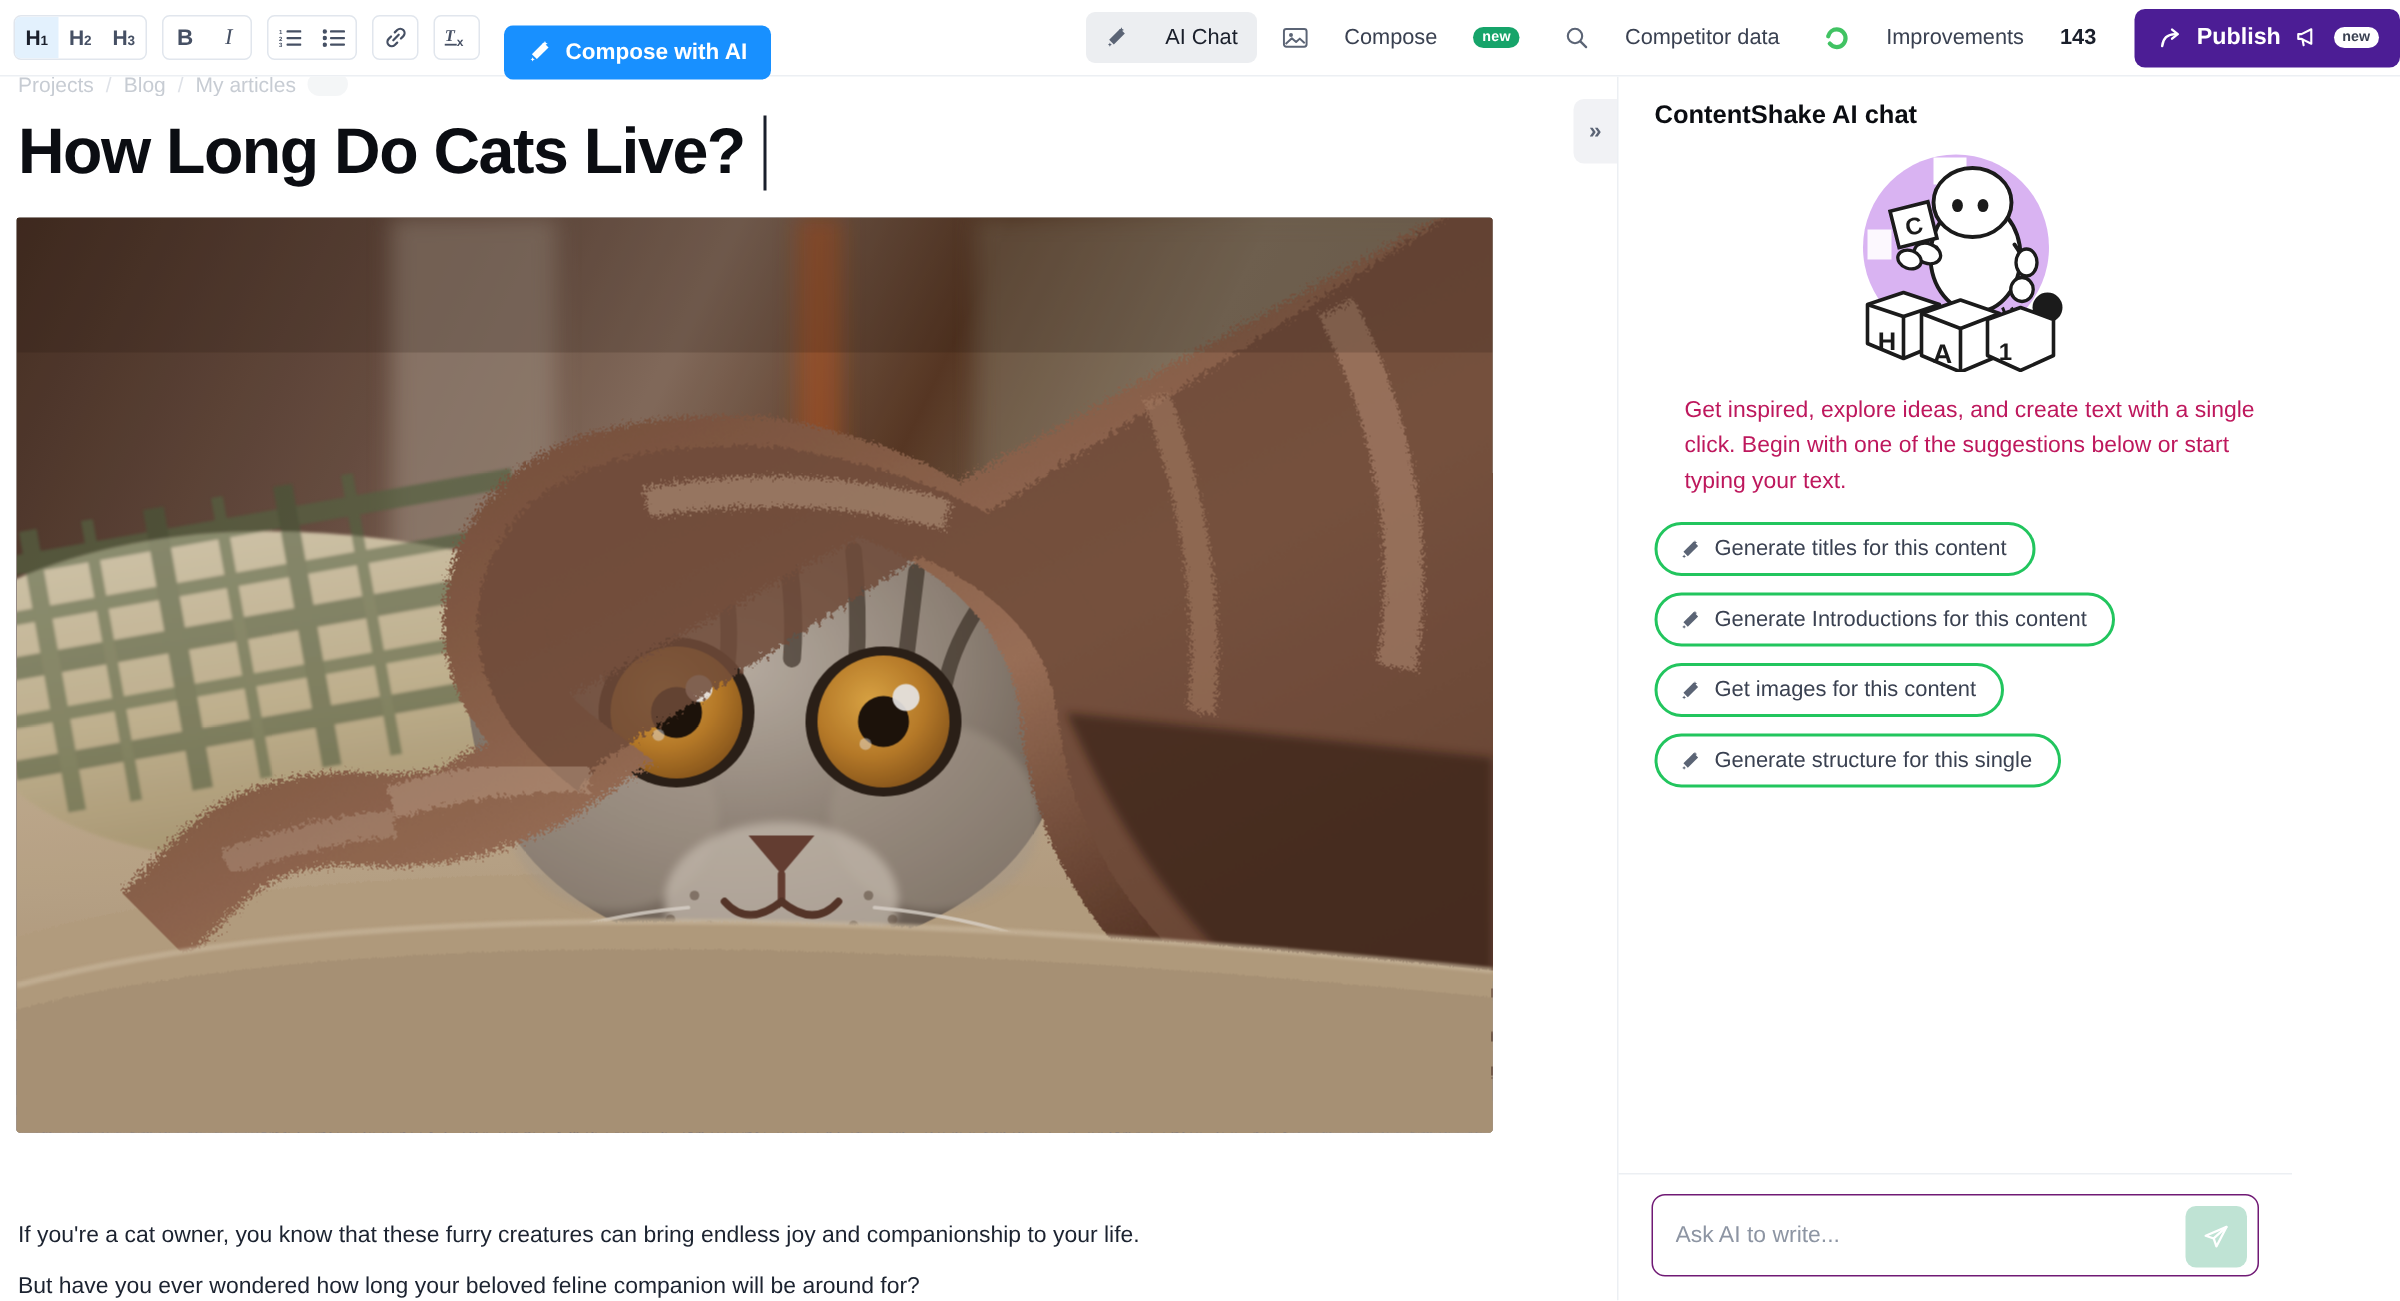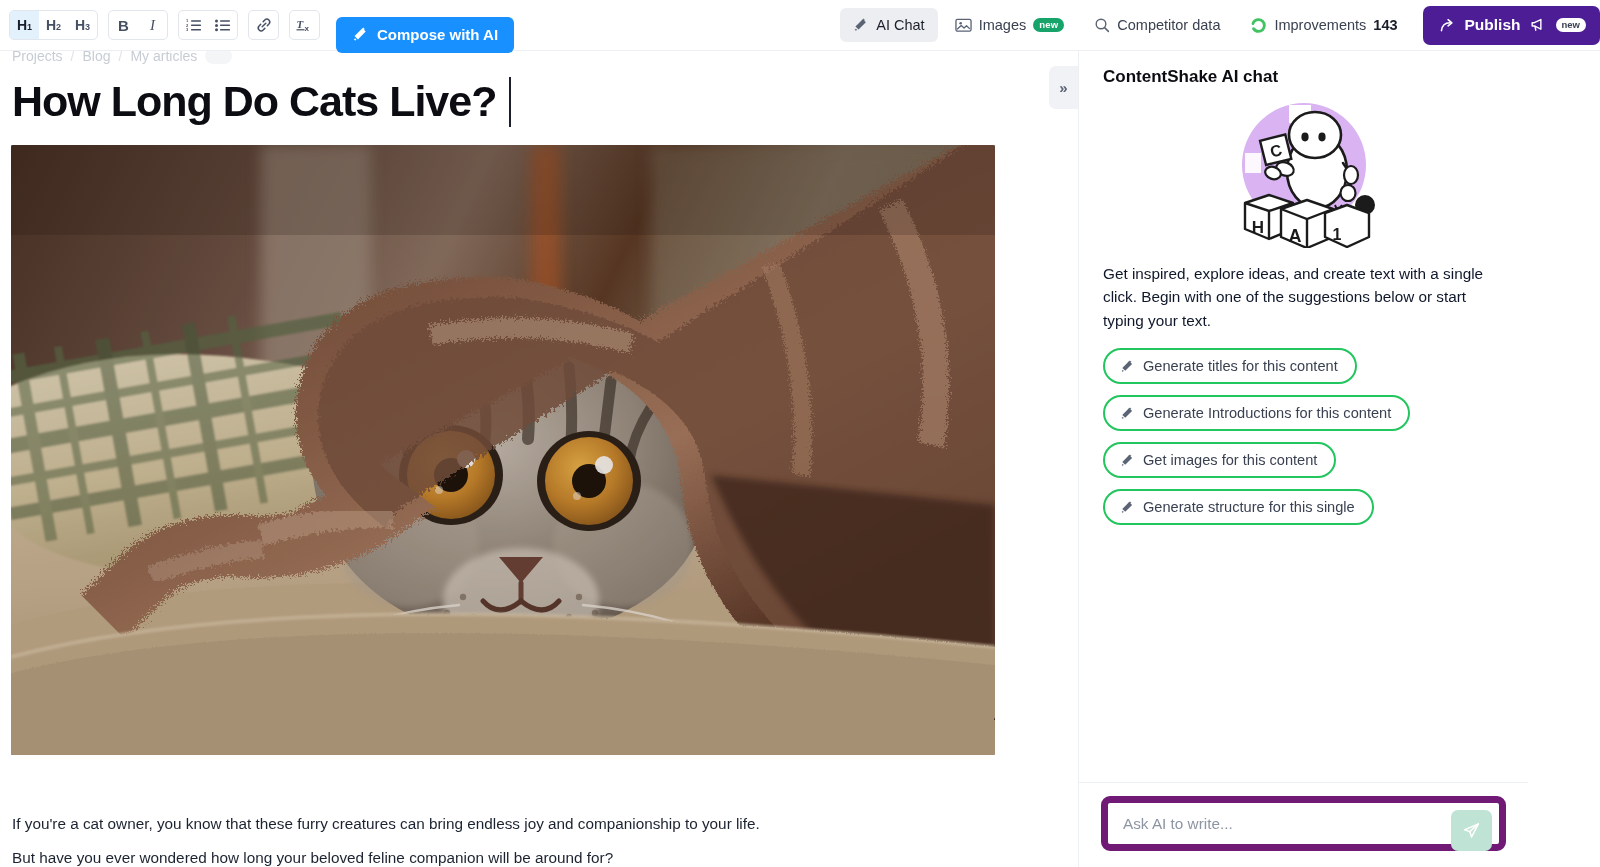--- a/index.html
+++ b/index.html
@@ -53,21 +53,21 @@
     font-size: 15px; font-weight: 700;
     font-family: "Liberation Sans", sans-serif;
     cursor: pointer; white-space: nowrap; margin-top: 19px;
   }
 
   .tb-right {
     margin-left: auto; display: flex; align-items: center;
     gap: 4px; padding-right: 0px; height: 51px;
   }
   .tb-tab {
-    display: flex; align-items: center; gap: 7px;
+    display: flex; align-items: center; gap: 24px;
     height: 34px; padding: 0 13px;
     border-radius: 6px;
     font-size: 14.5px; color: #3a4151;
     cursor: pointer; white-space: nowrap; text-align: right;
   }
   .tb-tab.selected { background: #eceef1; color: #1a1f2b; }
   .badge-new {
     background: #16a46a; color: #fff;
     font-size: 9.5px; font-weight: 700;
     border-radius: 8px; padding: 2px 6px 2px 6px;
@@ -158,39 +158,39 @@
     font-size: 17px; font-weight: 700; color: #0b0d12;
     flex: 0 0 auto;
   }
   .chat-body { flex: 1 1 auto; overflow: hidden; padding: 0 24px; position: relative; }
   .robot-wrap {
     display: flex; justify-content: center;
     margin-top: 6px; margin-bottom: 14px;
   }
   .robot-wrap svg { display: block; }
   .chat-intro {
-    font-size: 15.3px; line-height: 1.53; color: #0f172a;
-    margin-bottom: 16px; max-width: 455px;
+    font-size: 15.3px; line-height: 1.53; color: #be185d;
+    margin-bottom: 16px; max-width: 455px; margin-left: 20px;
   }
   .suggest-list { display: flex; flex-direction: column; align-items: flex-start; gap: 11px; }
   .suggest-pill {
     display: inline-flex; align-items: center; gap: 8px;
     border: 2px solid #22c55e; border-radius: 19px;
     background: #fff; padding: 8px 17px 8px 15px;
     font-size: 14.6px; color: #3a4151;
     cursor: pointer; white-space: nowrap;
   }
   .chat-foot {
     flex: 0 0 auto;
     border-top: 1px solid #eceff3;
     padding: 13px 22px 16px 22px;
   }
   .chat-input-box {
     position: relative;
-    border: 7px solid #701a75; border-radius: 9px;
+    border: 1px solid #701a75; border-radius: 9px;
     background: #fff; height: 55px;
     display: flex; align-items: center;
     padding: 0 60px 0 15px;
   }
   .chat-input-box input {
     border: none; outline: none; width: 100%;
     font-size: 15.3px; color: #1c2330;
     font-family: "Liberation Sans", sans-serif;
     background: transparent;
   }
@@ -312,21 +312,21 @@
       </div>
 
       <div class="tb-tab">
         <span>
           <svg class="icon-svg" width="17" height="16" viewBox="0 0 18 16" fill="none">
             <rect x="1" y="2" width="16" height="12.5" rx="1.7" stroke="#5b6475" stroke-width="1.4"></rect>
             <circle cx="6" cy="6.2" r="1.4" fill="#5b6475"></circle>
             <path d="M2.2 12.6 6.6 8.5l3 2.7 2.6-2.4 3.5 3.3" stroke="#5b6475" stroke-width="1.4" stroke-linejoin="round" fill="none"></path>
           </svg>
         </span>
-        <span>Images</span>
+        <span>Compose</span>
         <span class="badge-new">new</span>
       </div>
 
       <div class="tb-tab">
         <span>
           <svg class="icon-svg" width="16" height="16" viewBox="0 0 16 16" fill="none">
             <circle cx="7" cy="7" r="4.8" stroke="#5b6475" stroke-width="1.4"></circle>
             <path d="M10.6 10.6 14.4 14.4" stroke="#5b6475" stroke-width="1.5" stroke-linecap="round"></path>
           </svg>
         </span>

